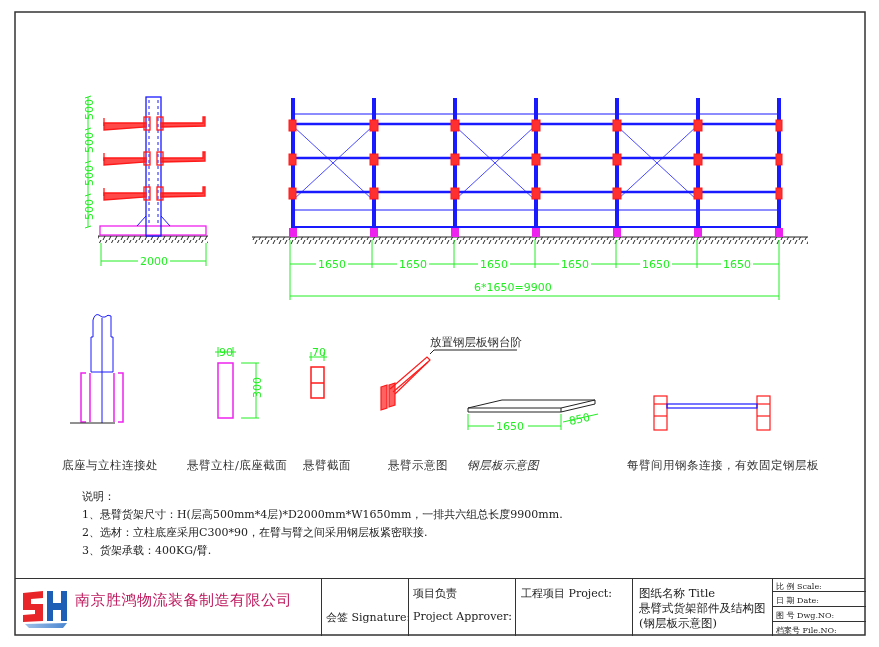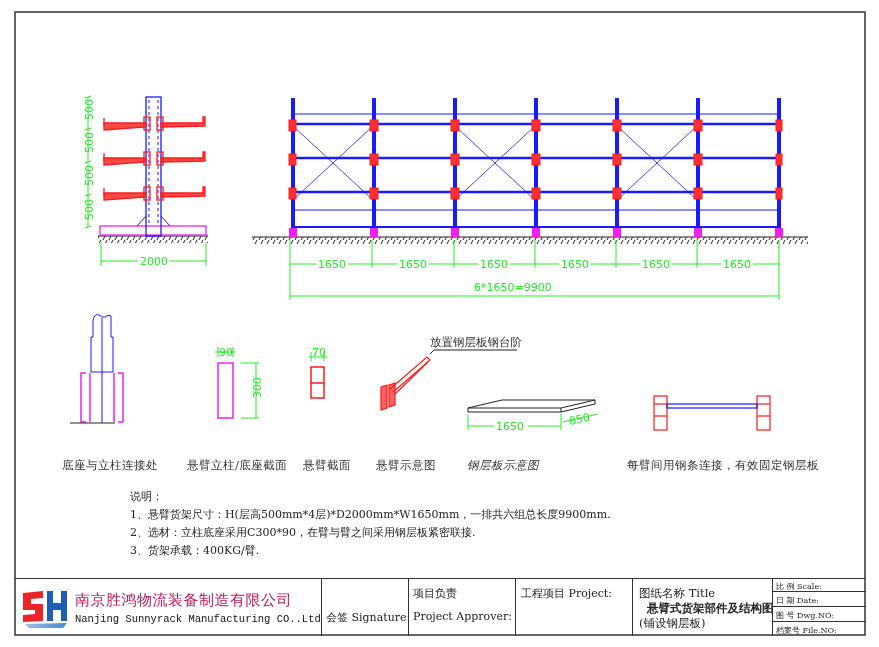--- a/index.html
+++ b/index.html
@@ -3,21 +3,21 @@
 <meta charset="utf-8">
 <style>
   html, body { margin:0; padding:0; background:#ffffff; }
   body { width:879px; height:647px; position:relative; overflow:hidden;
          font-family:"DejaVu Sans", sans-serif; }
   #drawing { position:absolute; left:0; top:0; width:879px; height:647px; }
   .lbl { position:absolute; font-family:"DejaVu Serif", serif; font-size:11.5px;
          color:#333; white-space:nowrap; letter-spacing:0.5px;margin-top:16px; }
   .notes { position:absolute; left:82px; top:488px; font-family:"DejaVu Serif", serif;
            font-size:11px; color:#222; line-height:18px; }
-  .notes div { white-space:nowrap;margin-left:48px; }
+  .notes div { white-space:nowrap; }
   .tb { position:absolute; left:15px; top:578px; width:850px; height:57px;
         border-top:1.5px solid #333; }
   .cell { position:absolute; top:0; height:57px; border-left:1px solid #333; box-sizing:border-box; }
   .mono { font-family:"Liberation Mono", monospace; }
   .serif { font-family:"DejaVu Serif", serif; }
   .dim { fill:#22ee22; font-family:"DejaVu Sans", sans-serif; font-size:11px; }
 </style>
 </head>
 <body>
 
@@ -246,55 +246,54 @@
     <rect x="757" y="396" width="13" height="34"></rect>
     <line x1="757" y1="404" x2="770" y2="404"></line>
     <line x1="757" y1="416" x2="770" y2="416"></line>
     <rect x="667" y="404" width="90" height="4" stroke="#1a1aff" stroke-width="1.2"></rect>
   </g>
 </svg>
 
 <div class="lbl" style="left:62px;top:442px;">底座与立柱连接处</div>
 <div class="lbl" style="left:187px;top:442px;">悬臂立柱/底座截面</div>
 <div class="lbl" style="left:303px;top:442px;">悬臂截面</div>
-<div class="lbl" style="left:376px;top:442px;">悬臂示意图</div>
+<div class="lbl" style="left:388px;top:442px;">悬臂示意图</div>
 <div class="lbl" style="left:467px;top:442px;font-style:italic;">钢层板示意图</div>
 <div class="lbl" style="left:627px;top:442px;">每臂间用钢条连接，有效固定钢层板</div>
 
 <div class="notes">
   <div>说明：</div>
   <div>1、悬臂货架尺寸：H(层高500mm*4层)*D2000mm*W1650mm，一排共六组总长度9900mm.</div>
   <div>2、选材：立柱底座采用C300*90，在臂与臂之间采用钢层板紧密联接.</div>
   <div>3、货架承载：400KG/臂.</div>
 </div>
 
 <div class="tb">
   <div class="cell" style="left:0;width:306px;border-left:none;">
     <svg style="position:absolute;left:6px;top:10px;" width="48" height="40" viewBox="0 0 48 40">
       <path d="M2 4 L22 2 L22 9 L10 10 L10 15 L22 15 L22 32 L2 33 L2 26 L14 25 L14 21 L2 21 Z" fill="#e8262a"></path>
       <path d="M26 2 L32 2 L32 14 L40 14 L40 2 L46 2 L46 32 L40 32 L40 21 L32 21 L32 32 L26 32 Z" fill="#1d5fb5"></path>
       <path d="M4 35 L46 34 L42 39 L8 39 Z" fill="url(#logoShadow)"></path>
     </svg>
     <div style="position:absolute;left:60px;top:12px;font-size:15px;font-family:'DejaVu Sans',sans-serif;color:#be185d;letter-spacing:0.5px;white-space:nowrap;">南京胜鸿物流装备制造有限公司</div>
-    <div class="mono" style="position:absolute;left:60px;top:34px;font-size:10.5px;color:#111;white-space:nowrap;">Nanjing Sunnyrack Manufacturing CO..Ltd</div>
   </div>
   <div class="cell serif" style="left:306px;width:87px;">
     <div style="position:absolute;left:4px;top:7px;font-size:11px;white-space:nowrap;color:#222;margin-top:24px;">会签 Signature:</div>
   </div>
   <div class="cell serif" style="left:393px;width:107px;">
     <div style="position:absolute;left:4px;top:7px;font-size:11px;white-space:nowrap;color:#222;">项目负责</div>
     <div style="position:absolute;left:4px;top:31px;font-size:11px;white-space:nowrap;color:#222;">Project Approver:</div>
   </div>
   <div class="cell serif" style="left:500px;width:117px;">
     <div style="position:absolute;left:5px;top:7px;font-size:11px;white-space:nowrap;color:#222;">工程项目 Project:</div>
   </div>
   <div class="cell serif" style="left:617px;width:140px;padding-left:48px;">
     <div style="position:absolute;left:6px;top:7px;font-size:11.5px;white-space:nowrap;color:#222;">图纸名称 Title</div>
-    <div style="position:absolute;left:14px;top:22px;font-size:11.5px;white-space:nowrap;color:#222;font-weight:bold;">悬臂式货架部件及结构图</div>
-    <div style="position:absolute;left:6px;top:37px;font-size:11.5px;white-space:nowrap;color:#222;">(铺设钢层板)</div>
+    <div style="position:absolute;left:6px;top:22px;font-size:11.5px;white-space:nowrap;color:#222;">悬臂式货架部件及结构图</div>
+    <div style="position:absolute;left:6px;top:37px;font-size:11.5px;white-space:nowrap;color:#222;">(钢层板示意图)</div>
   </div>
   <div class="cell serif" style="left:757px;width:78px;font-size:8px;color:#222;">
     <div style="position:absolute;left:0;top:0;width:93px;height:13px;border-bottom:1px solid #333;box-sizing:border-box;padding:2px 3px;white-space:nowrap;">比  例 Scale:</div>
     <div style="position:absolute;left:0;top:14px;width:93px;height:14px;border-bottom:1px solid #333;box-sizing:border-box;padding:2px 3px;white-space:nowrap;">日  期 Date:</div>
     <div style="position:absolute;left:0;top:29px;width:93px;height:14px;border-bottom:1px solid #333;box-sizing:border-box;padding:2px 3px;white-space:nowrap;">图  号 Dwg.NO:</div>
     <div style="position:absolute;left:0;top:44px;width:93px;height:13px;box-sizing:border-box;padding:2px 3px;white-space:nowrap;">档案号 File.NO:</div>
   </div>
 </div>
 
 </body></html>

